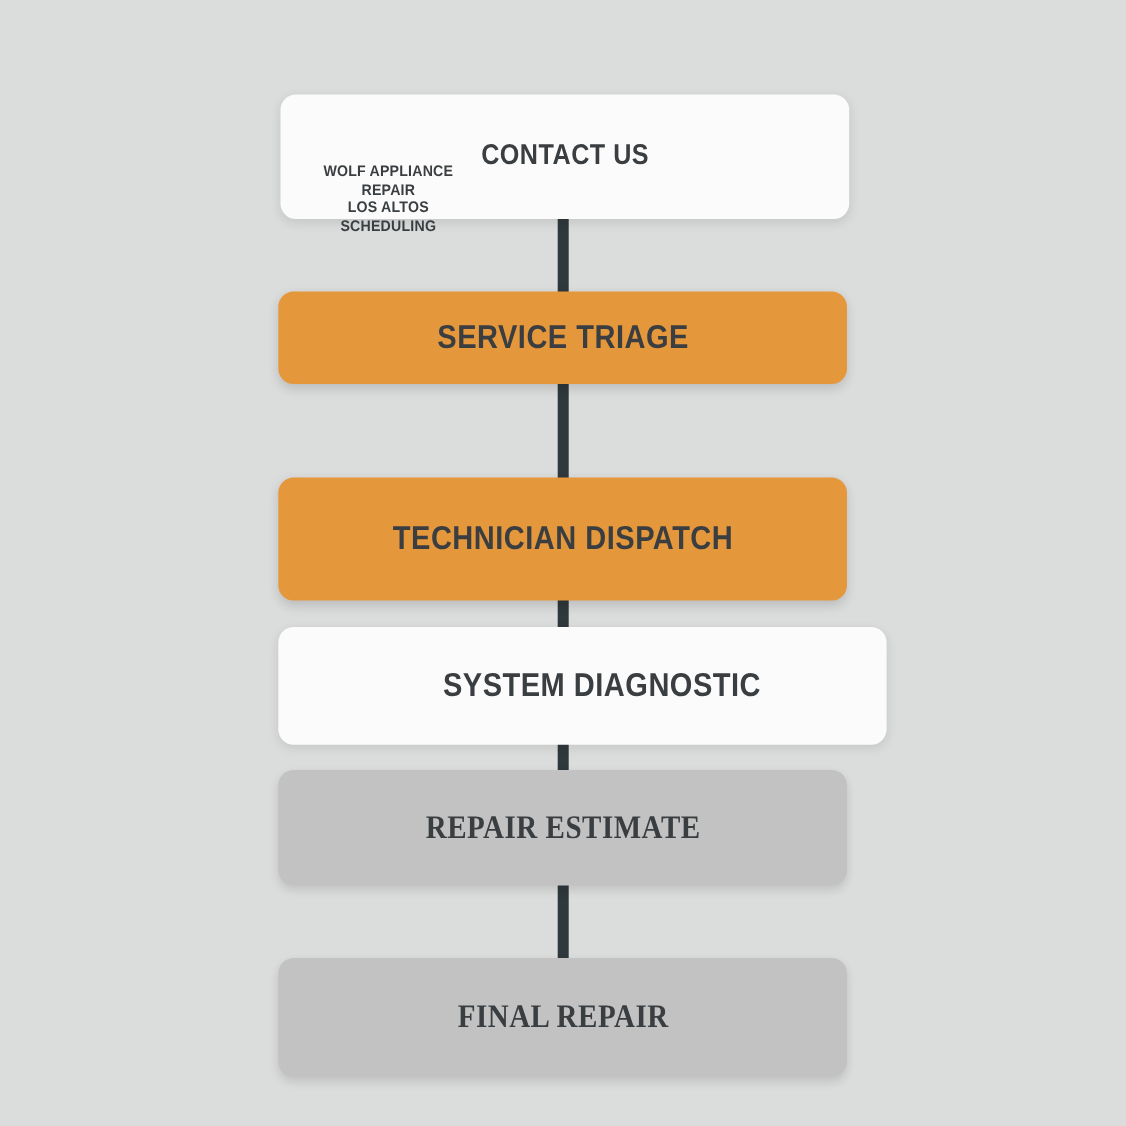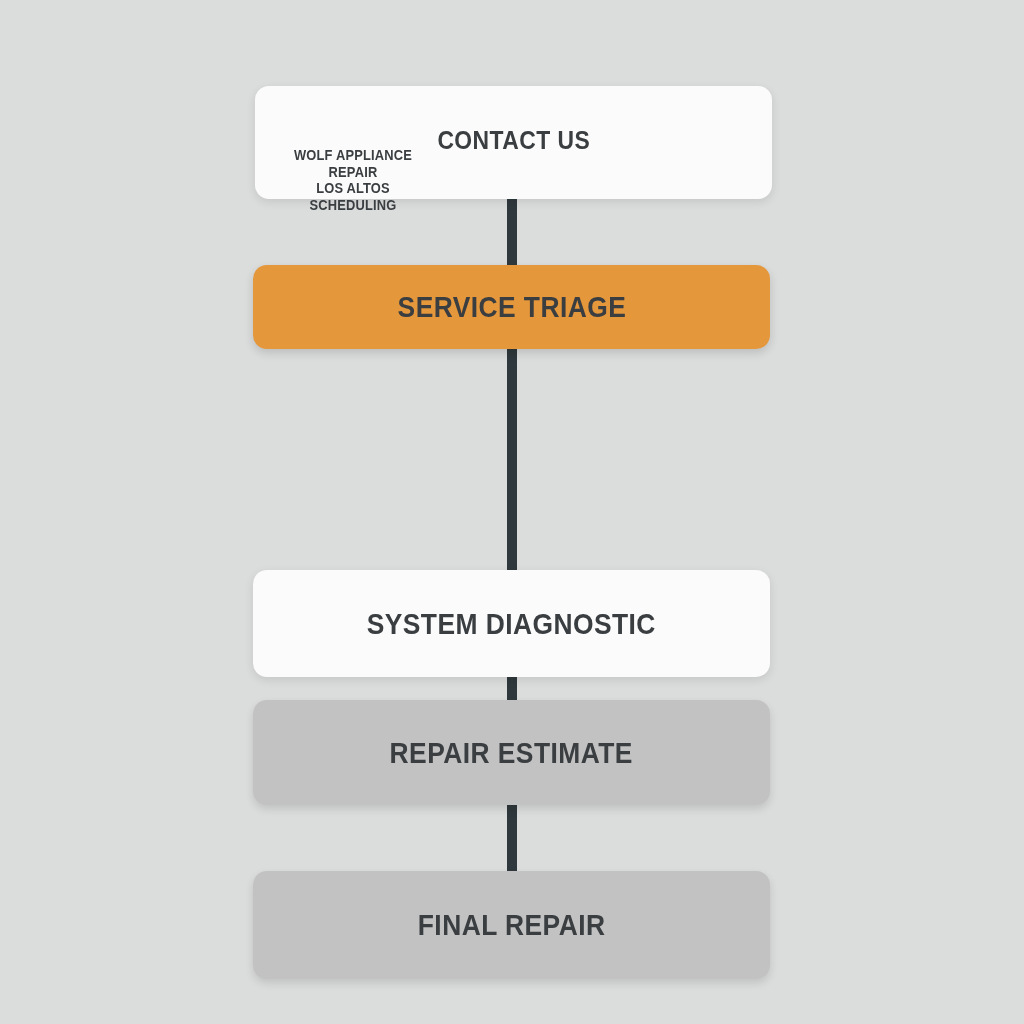--- a/index.html
+++ b/index.html
@@ -49,25 +49,26 @@
     background: #FBFBFB;
     box-shadow: 0 3px 10px rgba(0,0,0,0.10);
   }
   .variant-orange {
     background: #E5973C;
     box-shadow: 0 4px 10px rgba(0,0,0,0.14);
   }
   .variant-gray {
     background: #C2C2C2;
     box-shadow: 0 4px 9px rgba(0,0,0,0.12);
+    font-family: Liberation Serif, serif;
   }
   .step--1 { left: 255px; top: 86px;  height: 113px; }
   .step--2 { top: 265px; height: 84px; }
   .step--3 { top: 434px; height: 112px; }
-  .step--4 { top: 570px; height: 107px; }
+  .step--4 { top: 570px; height: 107px; padding-left: 36px; }
   .step--5 { top: 700px; height: 105px; }
   .step--6 { top: 871px; height: 108px; }
 
   .step-label {
     display: inline-block;
     font-weight: 700;
     font-size: 30px;
     letter-spacing: 0.5px;
     color: #3A3E41;
     transform: scaleX(0.88);
@@ -103,20 +104,23 @@
     <div class="step-sublabel">
       <div>WOLF APPLIANCE REPAIR</div>
       <div>LOS ALTOS SCHEDULING</div>
     </div>
   </div>
 
   <div class="step step--2 variant-orange">
     <span class="step-label">SERVICE TRIAGE</span>
   </div>
 
+  <div class="step step--3 variant-orange">
+    <span class="step-label">TECHNICIAN DISPATCH</span>
+  </div>
 
   <div class="step step--4 variant-white">
     <span class="step-label">SYSTEM DIAGNOSTIC</span>
   </div>
 
   <div class="step step--5 variant-gray">
     <span class="step-label">REPAIR ESTIMATE</span>
   </div>
 
   <div class="step step--6 variant-gray">

